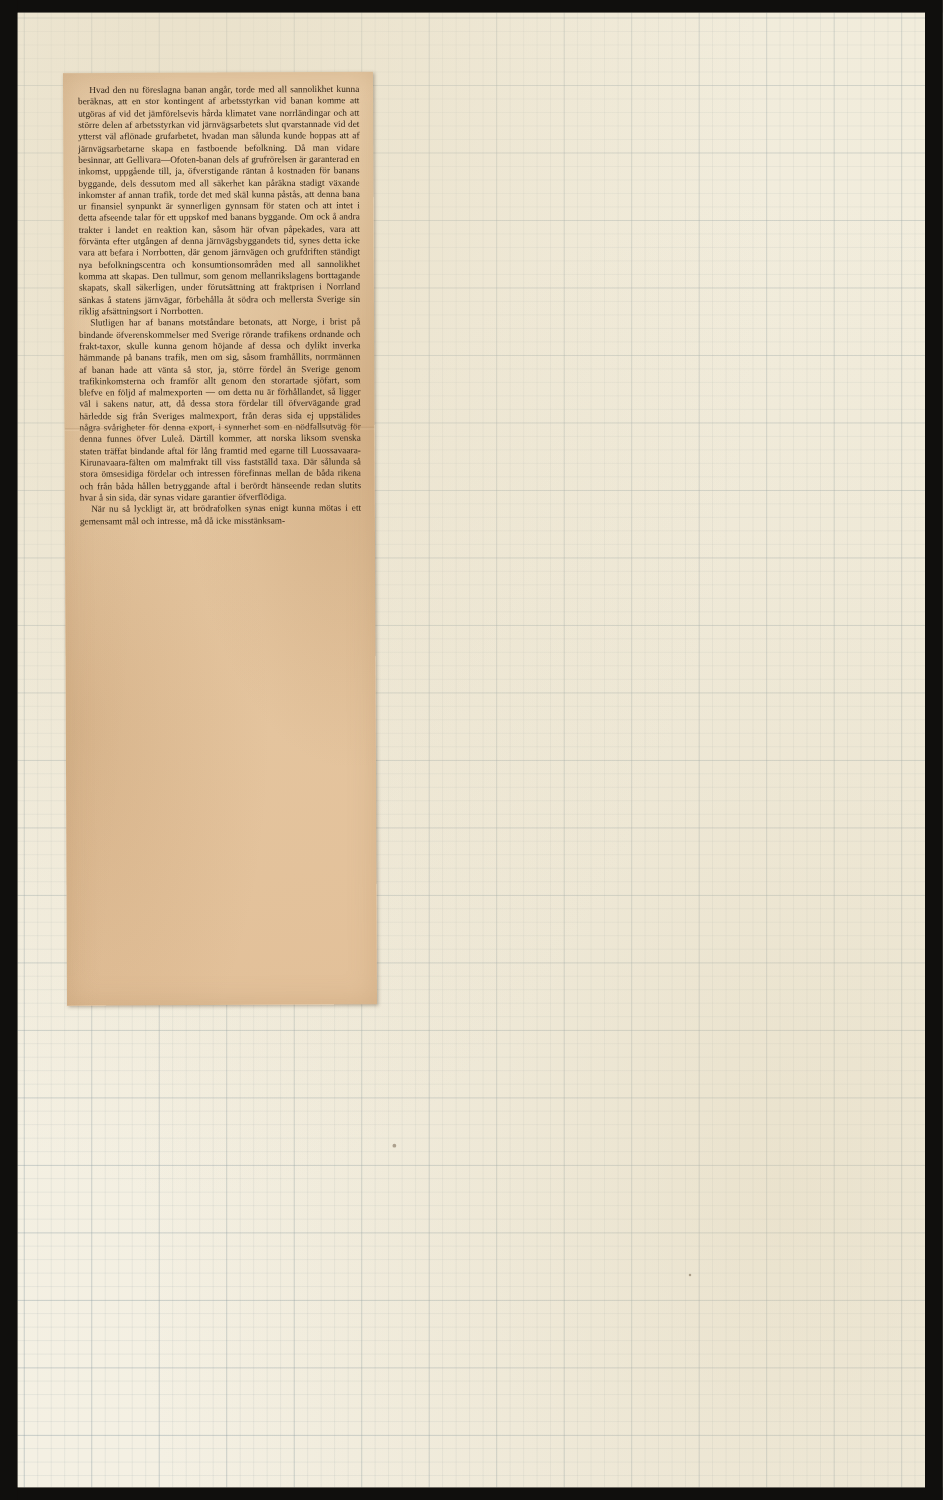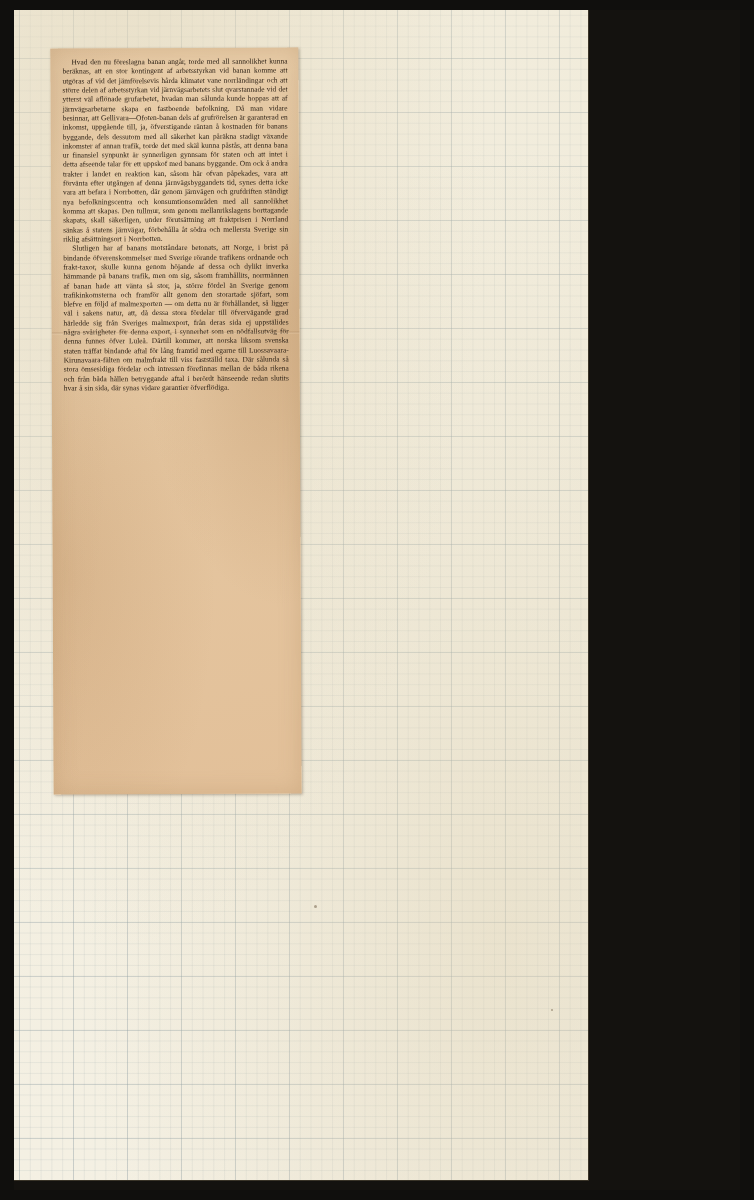--- a/index.html
+++ b/index.html
@@ -19,22 +19,22 @@
     position: relative;
     width: 754px;
     height: 1200px;
     background: #14120f;
   }
 
   
   #page-sheet {
     position: absolute;
     left: 14px;
-    top: 0;
-    width: 574px;
+    top: 10px;
+    width: 726px;
     height: 1180px;
     background: #f3efe2;
     box-shadow: 0 0 0 1px #3a3428;
   }
 
   
   #grid {
     position: absolute;
     inset: 0;
     background-color: #f4f0e3;
@@ -160,20 +160,21 @@
 
     <span class="speck s1"></span>
     <span class="speck s2"></span>
 
     <div id="clipping">
       <div class="fold f1"></div>
       <div class="clip-inner">
         <div class="col">
           <p class="first">Hvad den nu föreslagna banan angår, torde med all sannolikhet kunna beräknas, att en stor kontingent af arbetsstyrkan vid banan komme att utgöras af vid det jämförelsevis hårda klimatet vane norrländingar och att större delen af arbetsstyrkan vid järnvägsarbetets slut qvarstannade vid det ytterst väl aflönade grufarbetet, hvadan man sålunda kunde hoppas att af järnvägsarbetarne skapa en fastboende befolkning. Då man vidare besinnar, att Gellivara—Ofoten-banan dels af grufrörelsen är garanterad en inkomst, uppgående till, ja, öfverstigande räntan å kostnaden för banans byggande, dels dessutom med all säkerhet kan påräkna stadigt växande inkomster af annan trafik, torde det med skäl kunna påstås, att denna bana ur finansiel synpunkt är synnerligen gynnsam för staten och att intet i detta afseende talar för ett uppskof med banans byggande. Om ock å andra trakter i landet en reaktion kan, såsom här ofvan påpekades, vara att förvänta efter utgången af denna järnvägsbyggandets tid, synes detta icke vara att befara i Norrbotten, där genom järnvägen och grufdriften ständigt nya befolkningscentra och konsumtionsområden med all sannolikhet komma att skapas. Den tullmur, som genom mellanrikslagens borttagande skapats, skall säkerligen, under förutsättning att fraktprisen i Norrland sänkas å statens järnvägar, förbehålla åt södra och mellersta Sverige sin riklig afsättningsort i Norrbotten.</p>
           <p>Slutligen har af banans motståndare betonats, att Norge, i brist på bindande öfverenskommelser med Sverige rörande trafikens ordnande och frakt-taxor, skulle kunna genom höjande af dessa och dylikt inverka hämmande på banans trafik, men om sig, såsom framhållits, norrmännen af banan hade att vänta så stor, ja, större fördel än Sverige genom trafikinkomsterna och framför allt genom den storartade sjöfart, som blefve en följd af malmexporten — om detta nu är förhållandet, så ligger väl i sakens natur, att, då dessa stora fördelar till öfvervägande grad härledde sig från Sveriges malmexport, från deras sida ej uppstälides några svårigheter för denna export, i synnerhet som en nödfallsutväg för denna funnes öfver Luleå. Därtill kommer, att norska liksom svenska staten träffat bindande aftal för lång framtid med egarne till Luossavaara-Kirunavaara-fälten om malmfrakt till viss fastställd taxa. Där sålunda så stora ömsesidiga fördelar och intressen förefinnas mellan de båda rikena och från båda hållen betryggande aftal i berördt hänseende redan slutits hvar å sin sida, där synas vidare garantier öfverflödiga.</p>
+          <p>När nu så lyckligt är, att brödrafolken synas enigt kunna mötas i ett gemensamt mål och intresse, må då icke misstänksam-</p>
         </div>
       </div>
     </div>
   </div>
 
   <div class="frame-edge fe-top"></div>
   <div class="frame-edge fe-bottom"></div>
   <div class="frame-edge fe-left"></div>
   <div class="frame-edge fe-right"></div>
 

